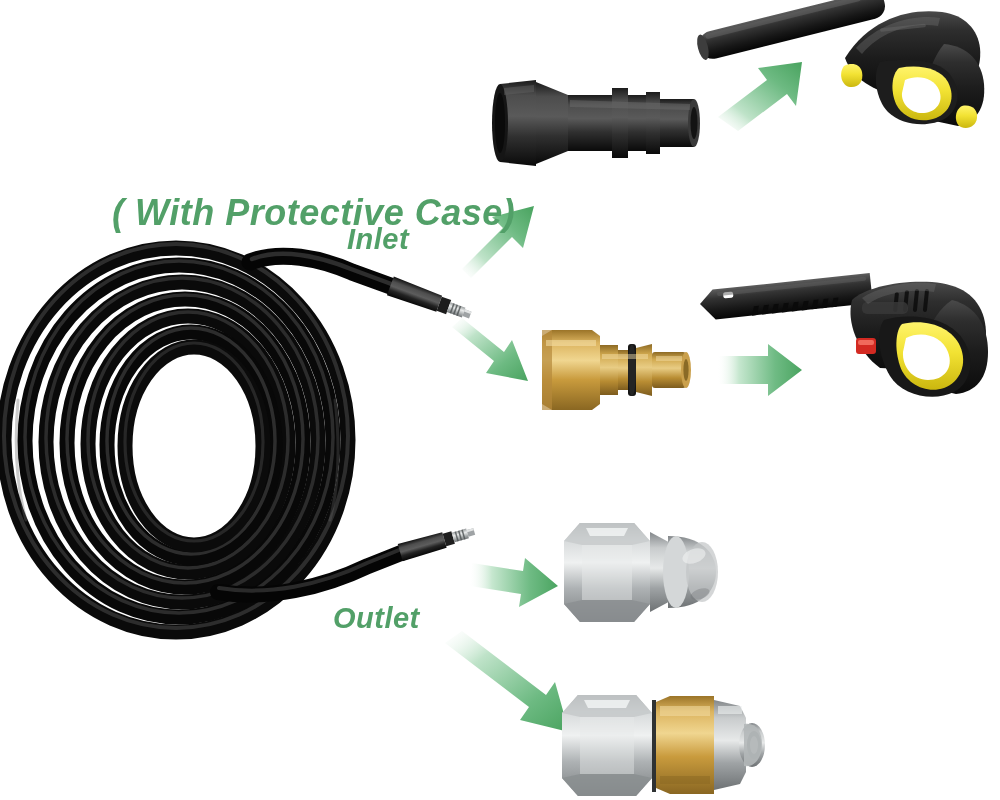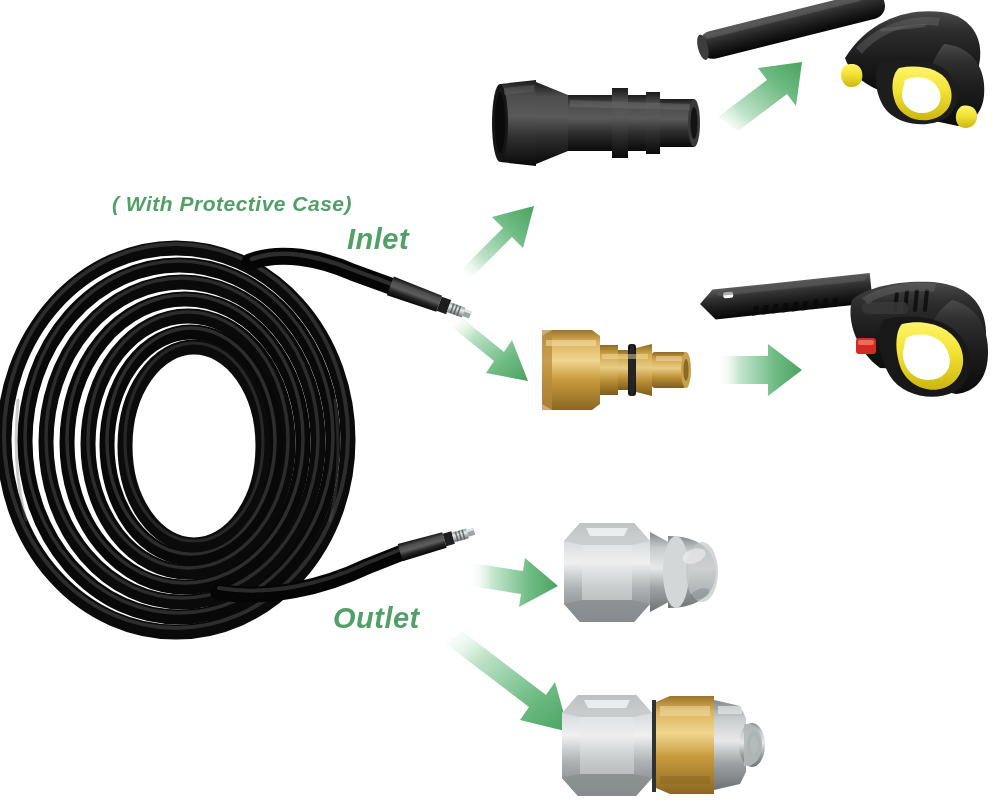--- a/index.html
+++ b/index.html
@@ -26,21 +26,21 @@
     font-family: "Liberation Sans", sans-serif;
     font-style: italic;
     font-weight: bold;
     white-space: nowrap;
     letter-spacing: 0.5px;
     user-select: none;
   }
   #label-protective-case {
     left: 112px;
     top: 192px;
-    font-size: 21px;
+    font-size: 36px;
   }
   #label-inlet {
     left: 347px;
     top: 223px;
     font-size: 29px;
   }
   #label-outlet {
     left: 333px;
     top: 602px;
     font-size: 29px;

